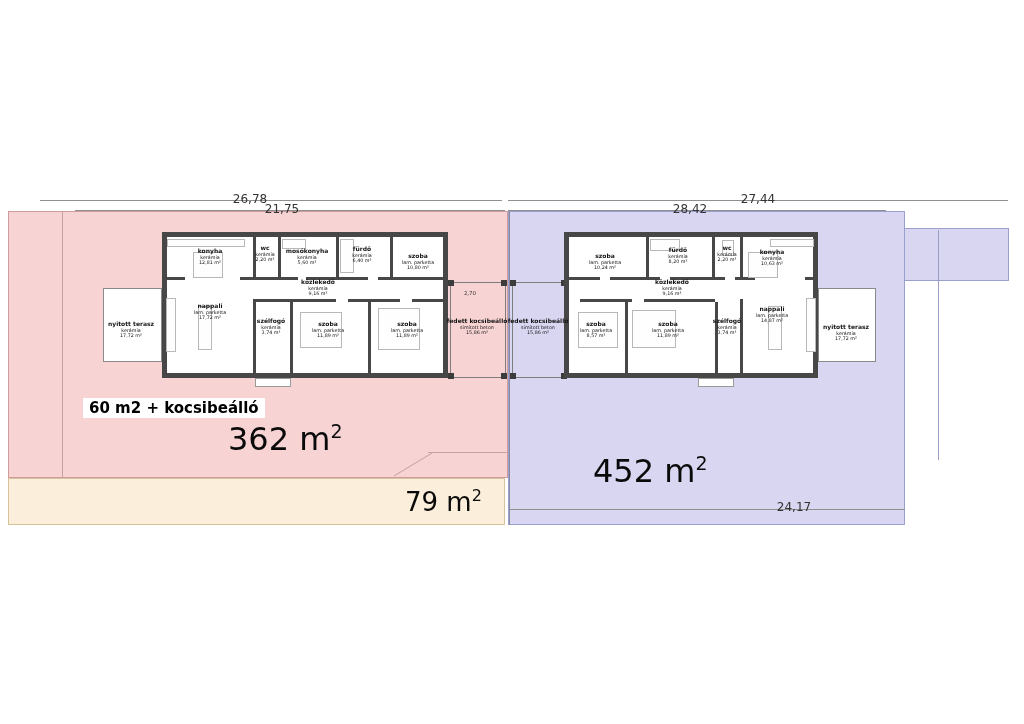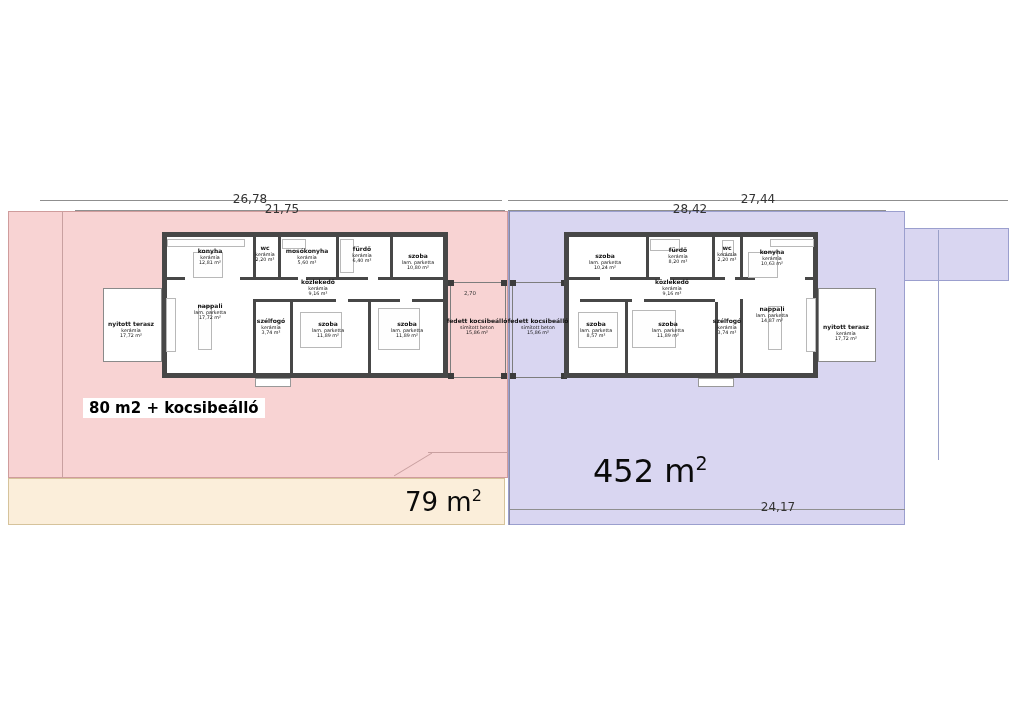--- a/index.html
+++ b/index.html
@@ -60,21 +60,21 @@
   <div class="dimline" style="left:40px;top:200px;width:462px"></div>
   <div class="dimline" style="left:508px;top:200px;width:500px"></div>
   <div class="dimline" style="left:75px;top:210px;width:430px"></div>
   <div class="dimline" style="left:508px;top:210px;width:378px"></div>
   <div class="dimline" style="left:510px;top:509px;width:395px"></div>
 
   <div class="dimlabel" style="left:250px;top:192px">26,78</div>
   <div class="dimlabel" style="left:282px;top:202px">21,75</div>
   <div class="dimlabel" style="left:758px;top:192px">27,44</div>
   <div class="dimlabel" style="left:690px;top:202px">28,42</div>
-  <div class="dimlabel" style="left:778px;top:500px">24,17</div>
+  <div class="dimlabel" style="left:794px;top:500px">24,17</div>
 
   <div class="small-dim" style="left:207px;top:242px">4,20</div>
   <div class="small-dim" style="left:325px;top:281px">7,20</div>
   <div class="small-dim" style="left:470px;top:293px">2,70</div>
   <div class="small-dim" style="left:243px;top:291px">1,90</div>
   <div class="small-dim" style="left:243px;top:298px">2,35</div>
   <div class="small-dim" style="left:777px;top:244px">3,50</div>
   <div class="small-dim" style="left:683px;top:244px">4,10</div>
   <div class="small-dim rot" style="left:872px;top:320px">5,70</div>
 
@@ -255,22 +255,25 @@
     <span class="rn">nyitott terasz</span>
     <span class="rm">kerámia</span>
     <span class="ra">17,72 m²</span>
   </div>
   <div class="room-label" style="left:538px;top:327px">
     <span class="rn">fedett kocsibeálló</span>
     <span class="rm">simított beton</span>
     <span class="ra">15,86 m²</span>
   </div>
 
-  <div class="highlight-label" style="left:83px;top:398px">80 m2 + kocsibeálló</div>
-
+  <div class="highlight-label" style="left:83px;top:398px">60 m2 + kocsibeálló</div>
+
+  <div class="big-area" style="left:228px;top:420px">
+    <span>362</span><span> m</span><sup>2</sup>
+  </div>
   <div class="big-area" style="left:593px;top:452px">
     <span>452</span><span> m</span><sup>2</sup>
   </div>
   <div class="big-area mid" style="left:405px;top:486px">
     <span>79</span><span> m</span><sup>2</sup>
   </div>
 
 
 </div>
 

